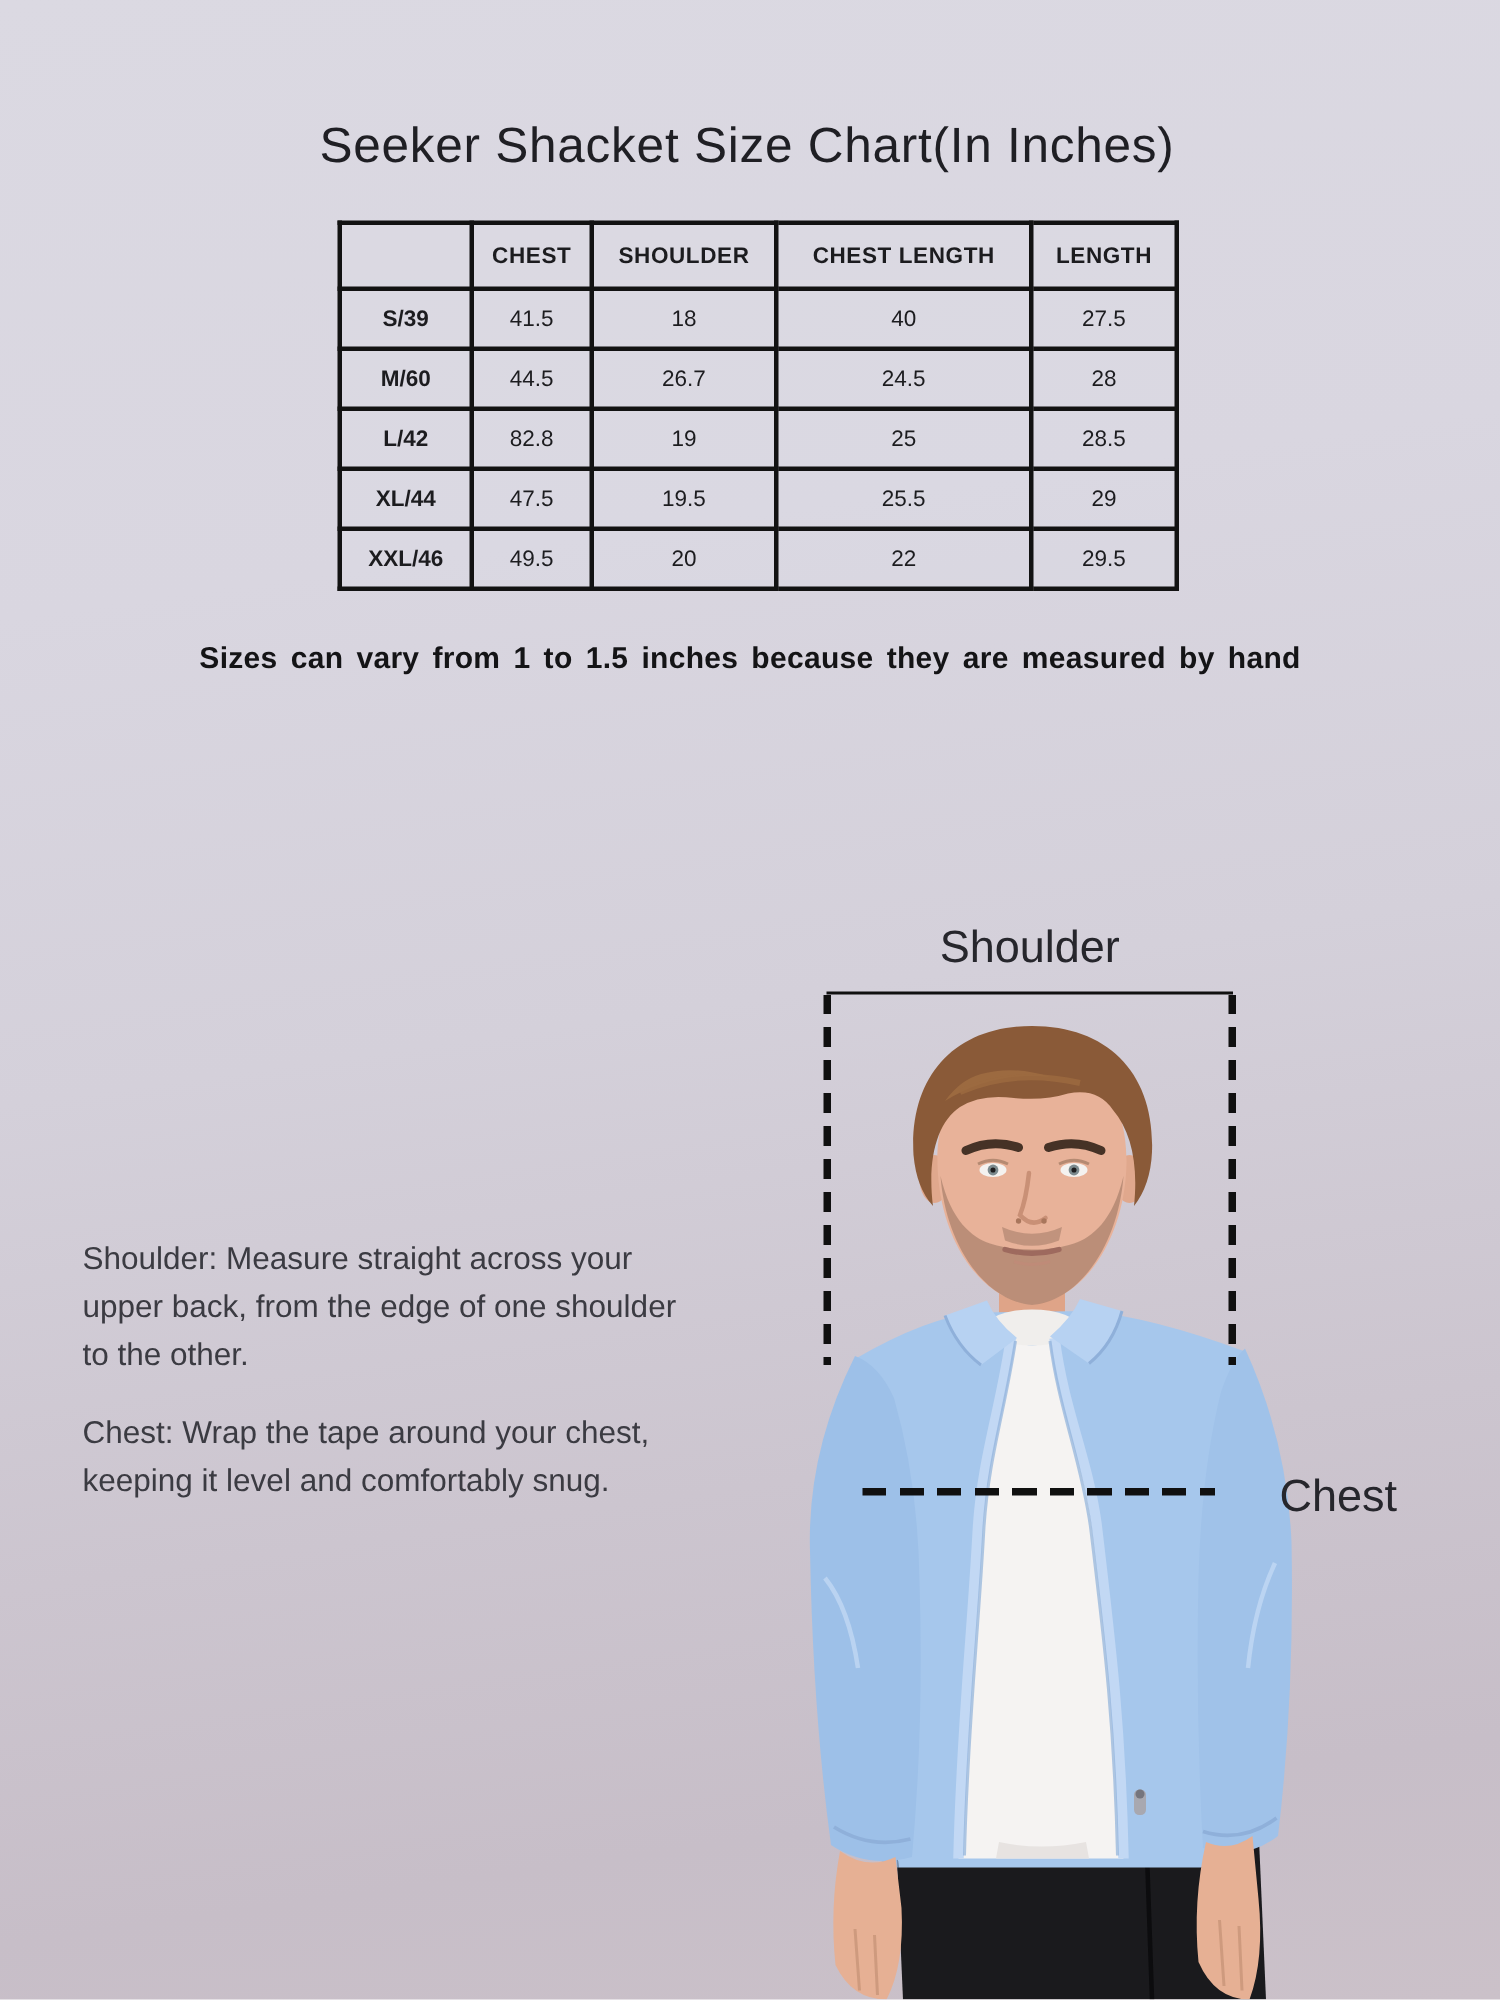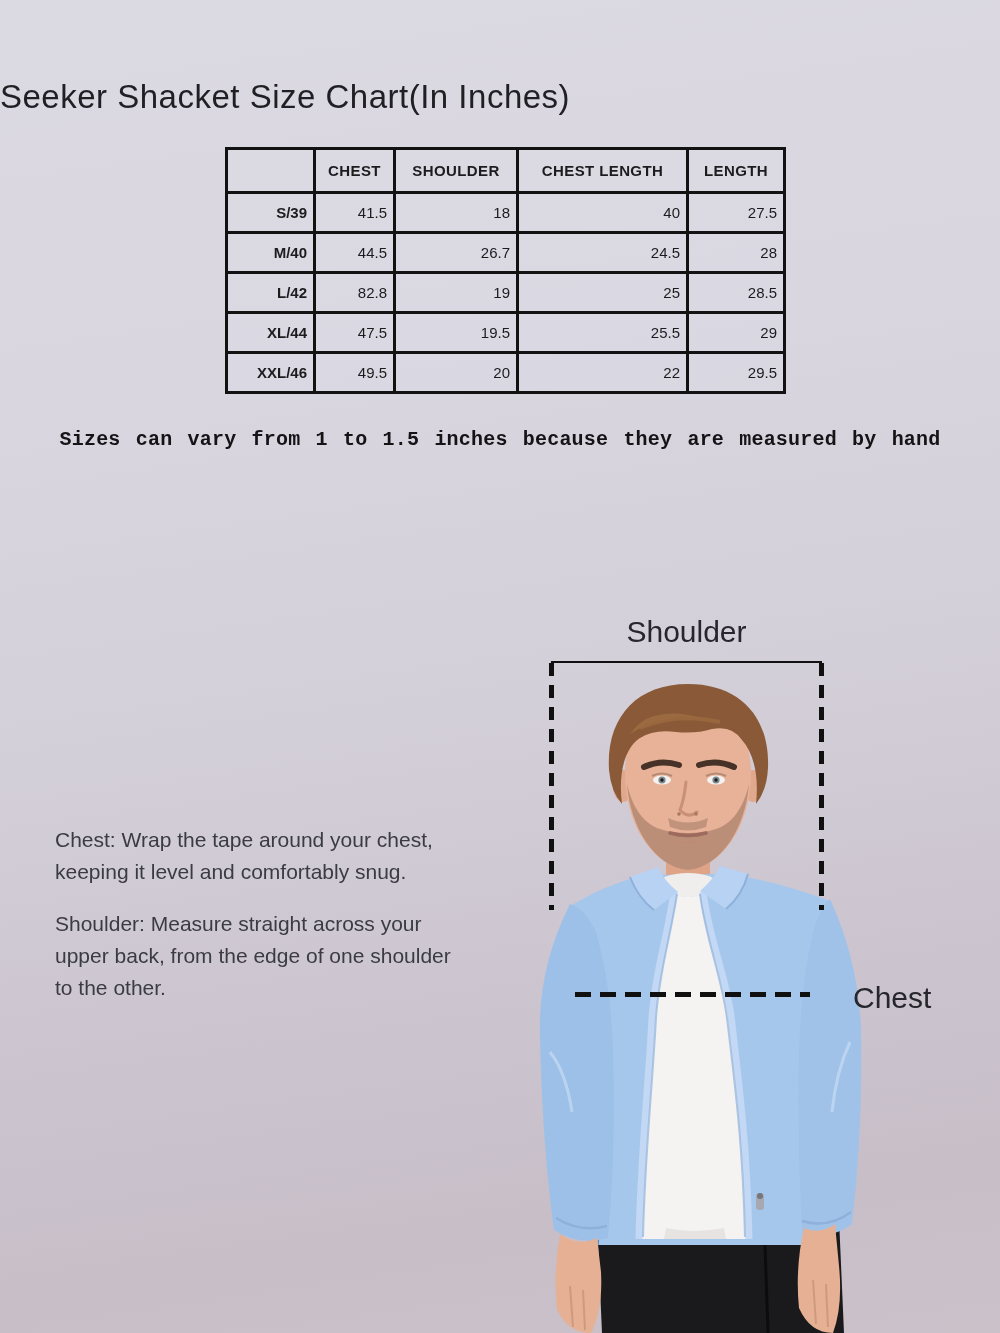--- a/index.html
+++ b/index.html
@@ -5,44 +5,45 @@
   html,body{margin:0;padding:0;}
   .page{
     position:relative;
     width:1000px;height:1333px;
     overflow:hidden;
     font-family:"Liberation Sans", sans-serif;
     background:linear-gradient(172deg,#dbd9e2 0%, #d9d6e0 28%, #d4d0da 50%, #ccc5cf 72%, #c7bec8 88%, #cbc1c9 100%);
   }
   .title{
     position:absolute;left:0;top:78px;width:996px;
+    text-align:center;
     font-size:33px;font-weight:300;letter-spacing:.5px;
     color:#1f1f24;
   }
   table.size-table{
     position:absolute;left:225px;top:147px;
     border-collapse:collapse;
     table-layout:fixed;
     font-size:15px;color:#1c1c1f;
   }
   table.size-table th, table.size-table td{
     border:3px solid #121212;
     text-align:center;vertical-align:middle;
     padding:0 6px;
     background:rgba(222,220,229,0.35);
   }
   table.size-table th{height:41px;font-weight:bold;letter-spacing:.4px;}
-  table.size-table td{height:37px;text-align:right;}
+  table.size-table td{height:37px;}
   table.size-table td.size-col{font-weight:bold;}
   col.c0{width:88px;} col.c1{width:80px;} col.c2{width:123px;} col.c3{width:170px;} col.c4{width:97px;}
   .note{
     position:absolute;left:0;top:428px;width:1000px;
     text-align:center;
     font-size:20px;font-weight:bold;color:#141416;
-    word-spacing:3px;letter-spacing:.2px;font-family:Liberation Mono, monospace;
+    word-spacing:3px;letter-spacing:.2px;
   }
   .shoulder-label{
     position:absolute;left:551px;top:615px;width:271px;
     text-align:center;
     font-size:30px;font-weight:300;color:#26262c;
   }
   .chest-label{
     position:absolute;left:853px;top:981px;
     font-size:30px;font-weight:300;color:#26262c;
   }
@@ -101,21 +102,21 @@
     </thead>
     <tbody>
       <tr>
         <td class="size-col">S/39</td>
         <td>41.5</td>
         <td>18</td>
         <td>40</td>
         <td>27.5</td>
       </tr>
       <tr>
-        <td class="size-col">M/40</td>
+        <td class="size-col">M/60</td>
         <td>44.5</td>
         <td>26.7</td>
         <td>24.5</td>
         <td>28</td>
       </tr>
       <tr>
         <td class="size-col">L/42</td>
         <td>82.8</td>
         <td>19</td>
         <td>25</td>
@@ -226,17 +227,17 @@
 
   <div class="shoulder-box">
     <div class="dash-v dash-left"></div>
     <div class="dash-v dash-right"></div>
   </div>
 
   <div class="chest-line"></div>
   <div class="chest-label">Chest</div>
 
   <div class="howto">
+    <p>Shoulder: Measure straight across your upper back, from the edge of one shoulder to the other.</p>
     <p>Chest: Wrap the tape around  your chest, keeping it level and comfortably snug.</p>
-    <p>Shoulder: Measure straight across your upper back, from the edge of one shoulder to the other.</p>
   </div>
 
 </div>
 
 </body></html>

